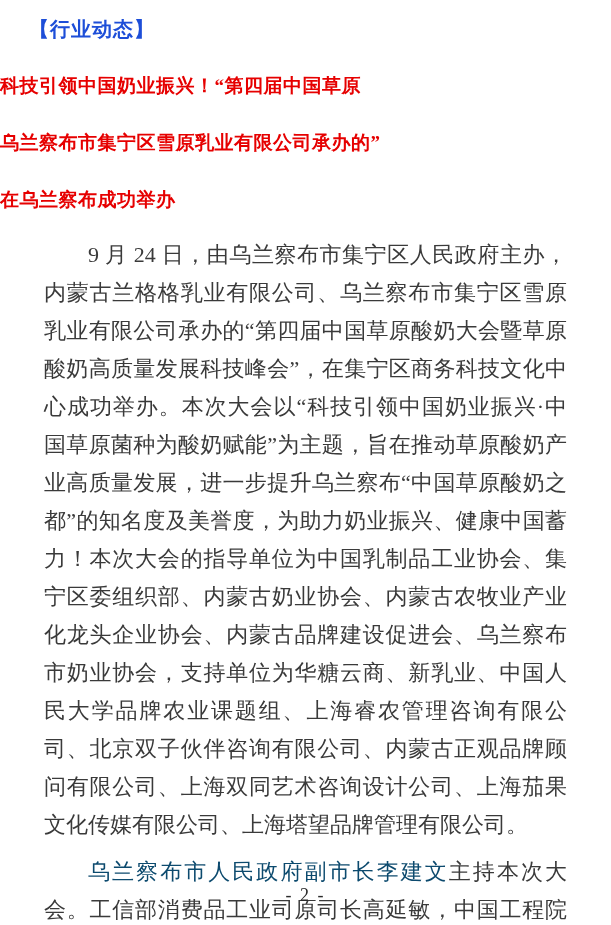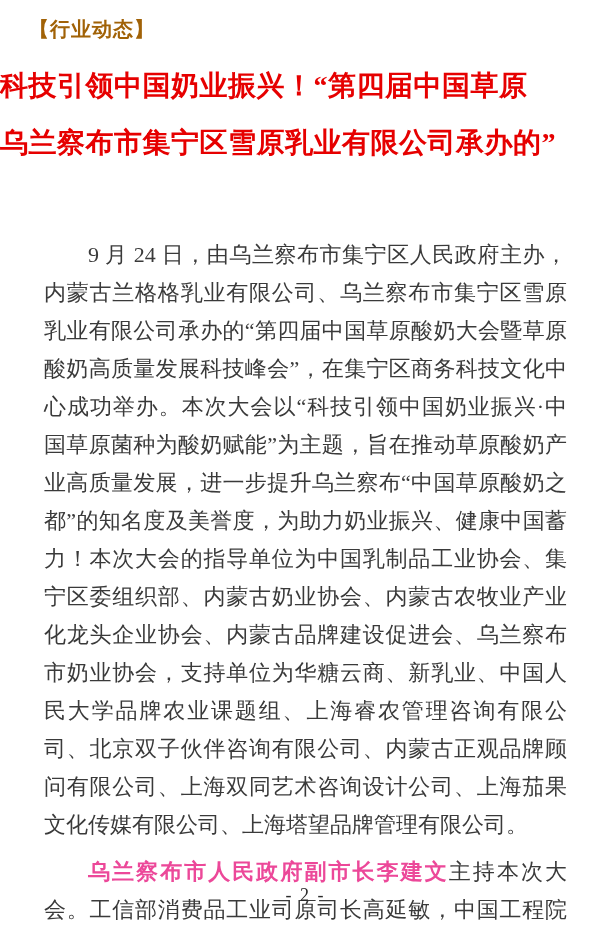--- a/index.html
+++ b/index.html
@@ -16,32 +16,32 @@
     font-family: "Liberation Serif", "DejaVu Serif", serif;
   }
   .section-label {
     position: absolute;
     left: 29px;
     top: 16px;
     font-family: "Liberation Sans", "DejaVu Sans", sans-serif;
     font-size: 20px;
     font-weight: 600;
     letter-spacing: 1px;
-    color: #a16207;
+    color: #1d4ed8;
     white-space: nowrap;
   }
   .title {
     position: absolute;
     top: 57px;
     left: 0;
     width: 517px;
     text-align: left;
     color: #e60000;
     font-weight: bold;
-    font-size: 28px;
+    font-size: 19px;
     line-height: 57px;
     letter-spacing: 0.5px;
   }
   .title .title-line {
     white-space: nowrap;
   }
   .article-body {
     position: absolute;
     top: 227px;
     left: 35px;
@@ -51,22 +51,22 @@
     text-align: justify;
     text-justify: inter-ideograph;
     color: #3a3a3a;
   }
   .article-body p {
     margin: 9px;
     padding: 0;
     text-indent: 2em;
   }
   .speaker-bold {
-    font-weight: bold;
-    color: #ec4899;
+    font-weight: normal;
+    color: #0c4a6e;
   }
   .page-footer {
     position: absolute;
     top: 885px;
     left: 0;
     width: 611px;
     text-align: center;
     font-size: 18px;
     letter-spacing: 2px;
     color: #2b2b2b;
@@ -75,20 +75,21 @@
 </head>
 <body>
 
 <div class="page">
 
   <div class="section-label">【行业动态】</div>
 
   <div class="title">
     <div class="title-line">科技引领中国奶业振兴！“第四届中国草原</div>
     <div class="title-line">乌兰察布市集宁区雪原乳业有限公司承办的”</div>
+    <div class="title-line">在乌兰察布成功举办</div>
   </div>
 
   <div class="article-body">
     <p>9 月 24 日，由乌兰察布市集宁区人民政府主办，内蒙古兰格格乳业有限公司、乌兰察布市集宁区雪原乳业有限公司承办的“第四届中国草原酸奶大会暨草原酸奶高质量发展科技峰会”，在集宁区商务科技文化中心成功举办。本次大会以“科技引领中国奶业振兴·中国草原菌种为酸奶赋能”为主题，旨在推动草原酸奶产业高质量发展，进一步提升乌兰察布“中国草原酸奶之都”的知名度及美誉度，为助力奶业振兴、健康中国蓄力！本次大会的指导单位为中国乳制品工业协会、集宁区委组织部、内蒙古奶业协会、内蒙古农牧业产业化龙头企业协会、内蒙古品牌建设促进会、乌兰察布市奶业协会，支持单位为华糖云商、新乳业、中国人民大学品牌农业课题组、上海睿农管理咨询有限公司、北京双子伙伴咨询有限公司、内蒙古正观品牌顾问有限公司、上海双同艺术咨询设计公司、上海茄果文化传媒有限公司、上海塔望品牌管理有限公司。</p>
     <p><span class="speaker-bold">乌兰察布市人民政府副市长李建文</span><span>主持本次大会。工信部消费品工业司原司长高延敏，中国工程院院士、中国</span></p>
   </div>
 
   <div class="page-footer">- 2 -</div>
 
 </div>

